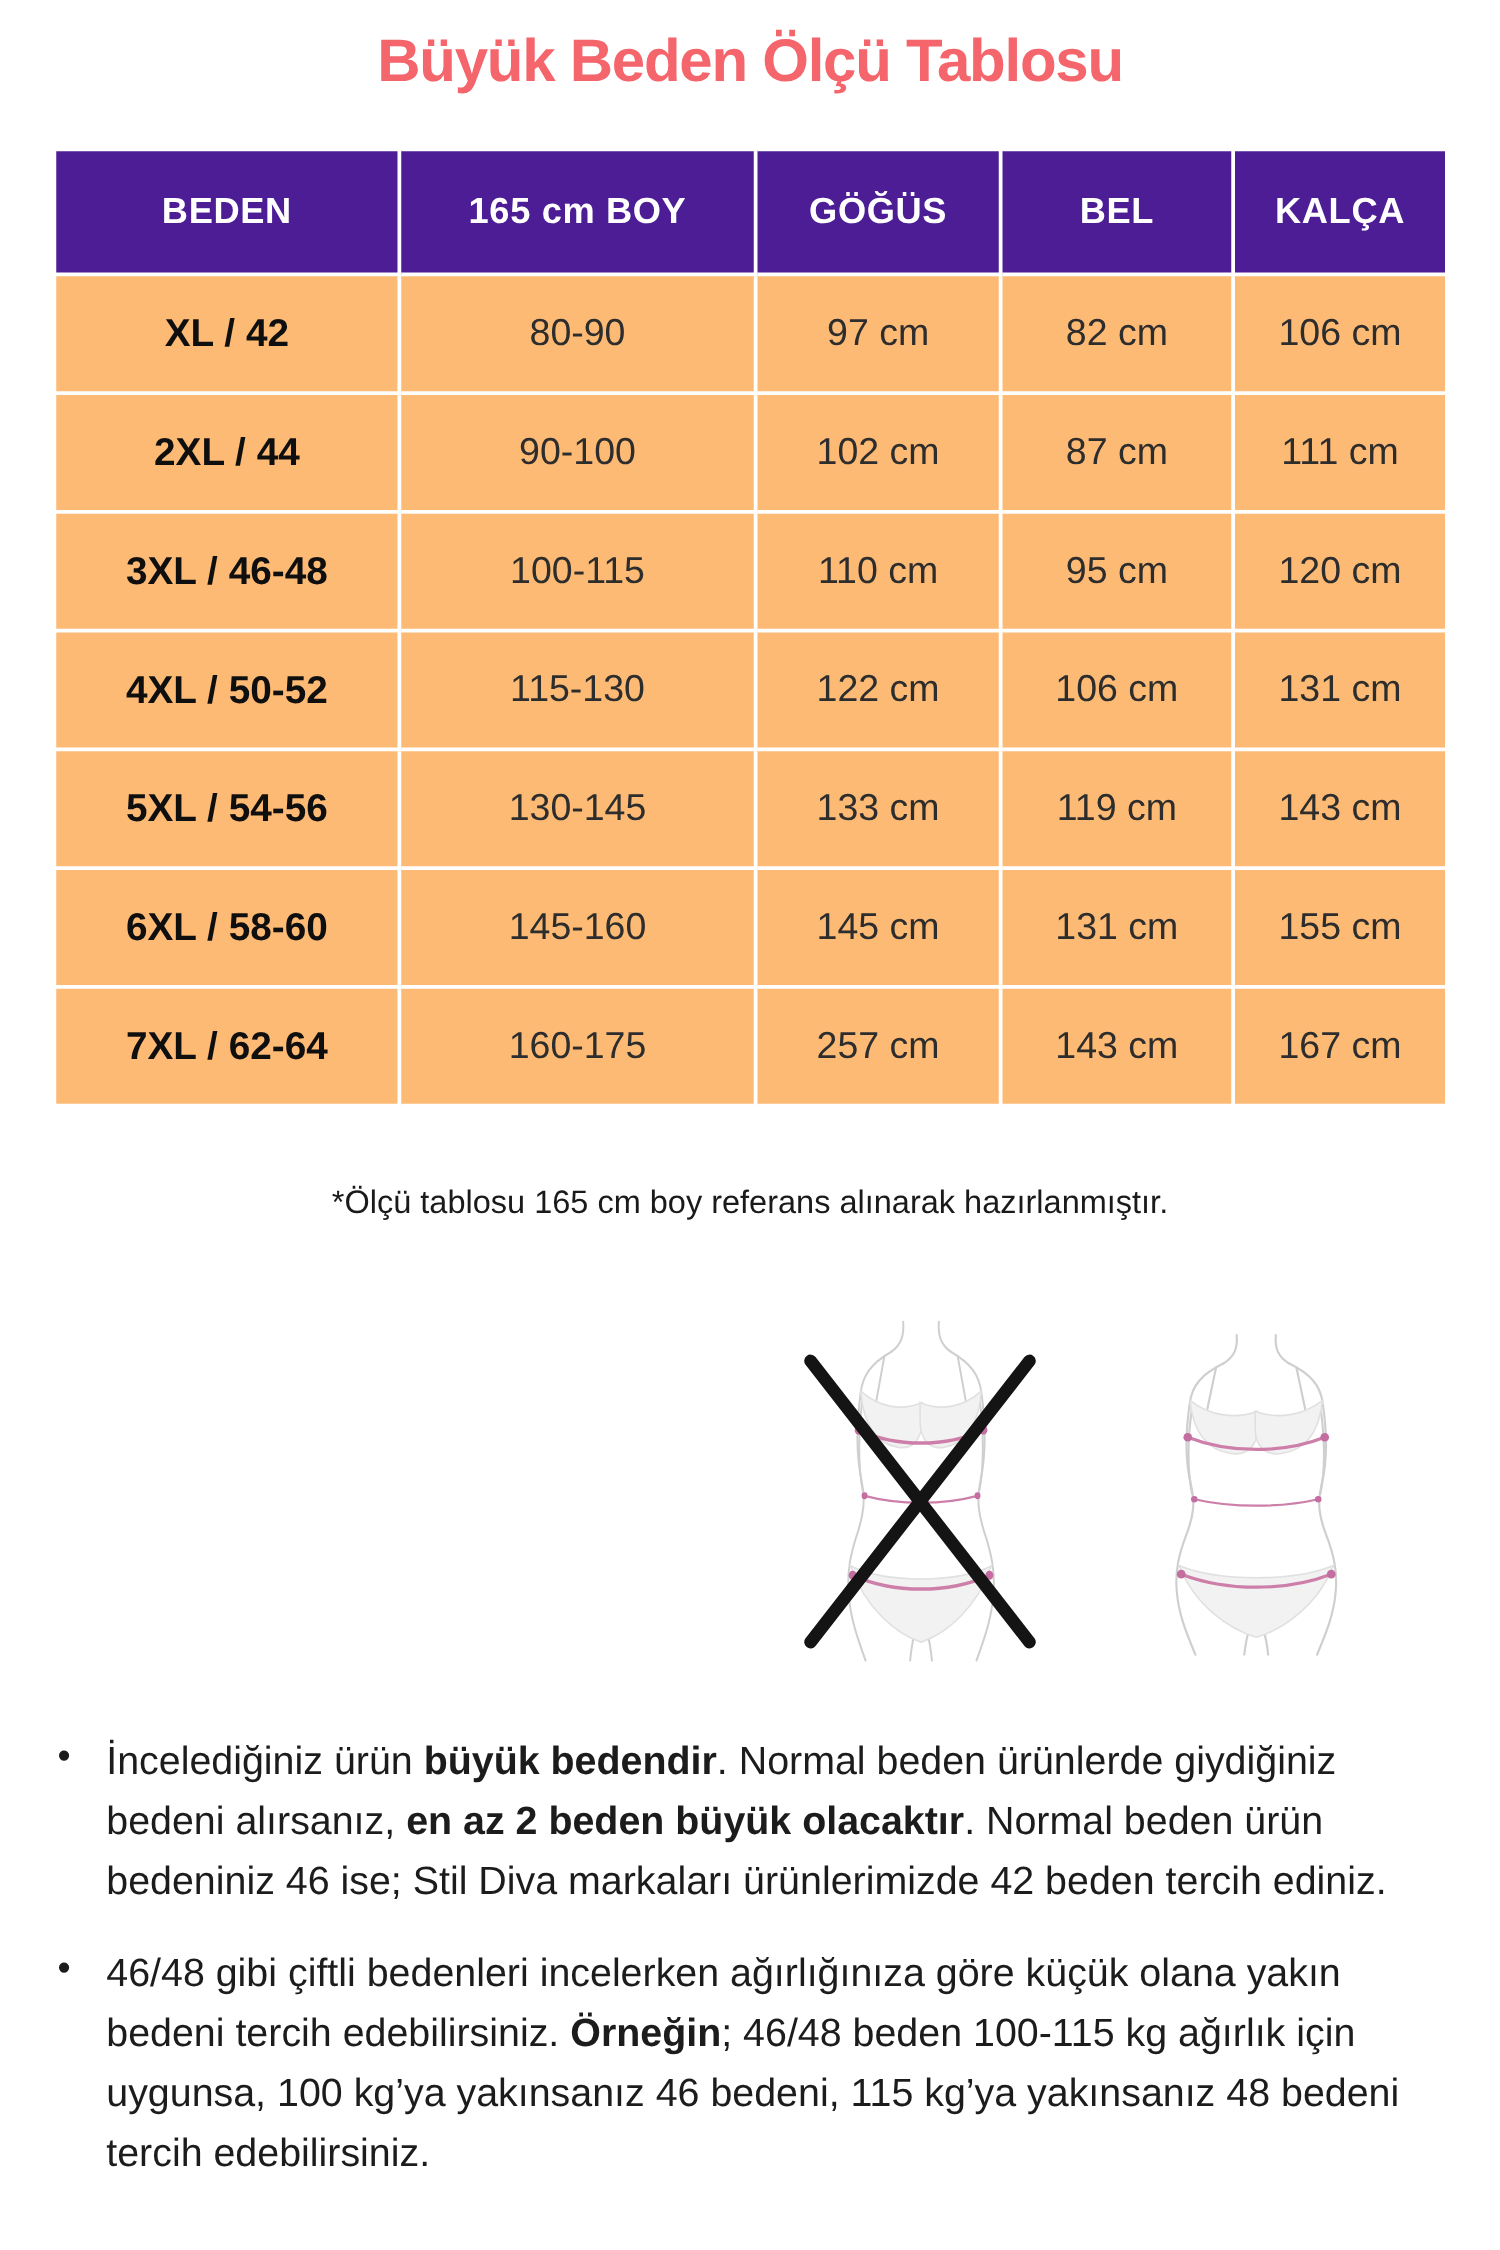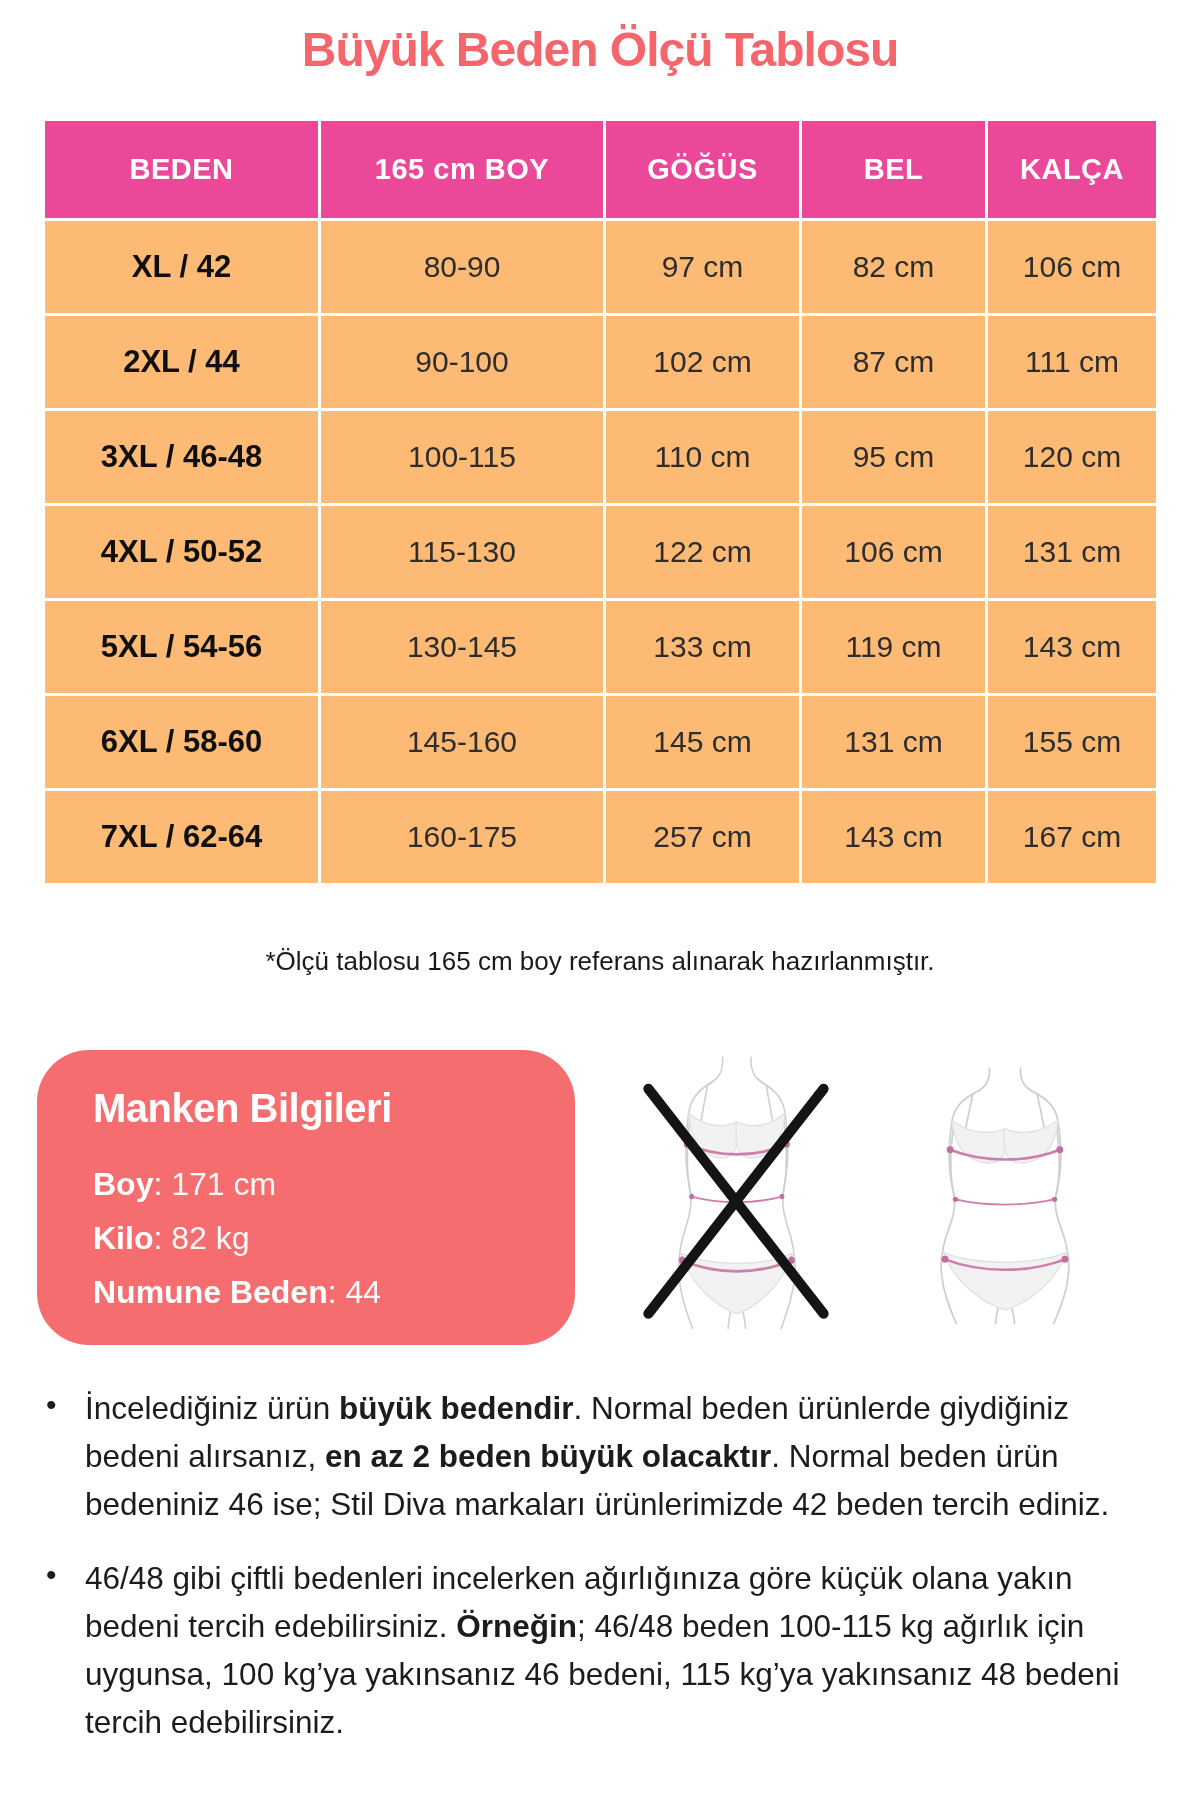--- a/index.html
+++ b/index.html
@@ -6,21 +6,21 @@
   .page{position:relative;width:1200px;height:1800px;background:#ffffff;overflow:hidden;
         font-family:"Liberation Sans","DejaVu Sans",sans-serif;}
 
   
   .title{position:absolute;top:22px;left:0;width:100%;margin:0;text-align:center;
          font-size:48px;font-weight:800;letter-spacing:-1px;color:#f4656c;}
 
   
   .size-table{position:absolute;left:42px;top:118px;width:1114px;
               border-collapse:collapse;table-layout:fixed;}
-  .size-table th{background:#ec4899;color:#ffffff;font-size:29px;font-weight:700;
+  .size-table th{background:#4c1d95;color:#ffffff;font-size:29px;font-weight:700;
                  height:95px;border:3px solid #ffffff;letter-spacing:.5px;}
   .size-table td{background:#fdba74;height:90px;text-align:center;vertical-align:middle;
                  border:3px solid #ffffff;font-size:30px;color:#2d2d2d;font-weight:400;}
   .size-table td.size-cell{font-weight:700;color:#0f0f0f;font-size:31px;}
 
   
   .footnote{position:absolute;top:946px;left:0;width:100%;margin:0;text-align:center;
             font-size:26px;color:#1a1a1a;}
 
   
@@ -126,28 +126,20 @@
           <td class="value-cell">160-175</td>
           <td class="value-cell">257 cm</td>
           <td class="value-cell">143 cm</td>
           <td class="value-cell">167 cm</td>
         </tr>
       </tbody>
   </table>
 
   <p class="footnote">*Ölçü tablosu 165 cm boy referans alınarak hazırlanmıştır.</p>
 
-  <section class="model-card">
-    <h2 class="model-title">Manken Bilgileri</h2>
-    <div class="model-rows">
-        <div class="model-row"><span class="model-label">Boy</span><span class="model-value">: 171 cm</span></div>
-        <div class="model-row"><span class="model-label">Kilo</span><span class="model-value">: 82 kg</span></div>
-        <div class="model-row"><span class="model-label">Numune Beden</span><span class="model-value">: 44</span></div>
-      </div>
-  </section>
 
   <svg class="defs-hidden" aria-hidden="true">
     <defs>
       <g id="body-fig">
 
         <path class="fig-outline" d="M97,4 C98,16 95,24 85,30"></path>
         <path class="fig-outline" d="M133,4 C132,16 135,24 145,30"></path>
 
         <path class="fig-outline" d="M85,30 C65,40 56,50 54,66 C50,92 49,118 55,142 C59,159 57,171 51,187 C44,205 40,221 42,241 C44,264 53,283 59,298"></path>
         <path class="fig-outline" d="M145,30 C165,40 174,50 176,66 C180,92 181,118 175,142 C171,159 173,171 179,187 C186,205 190,221 188,241 C186,264 177,283 171,298"></path>

